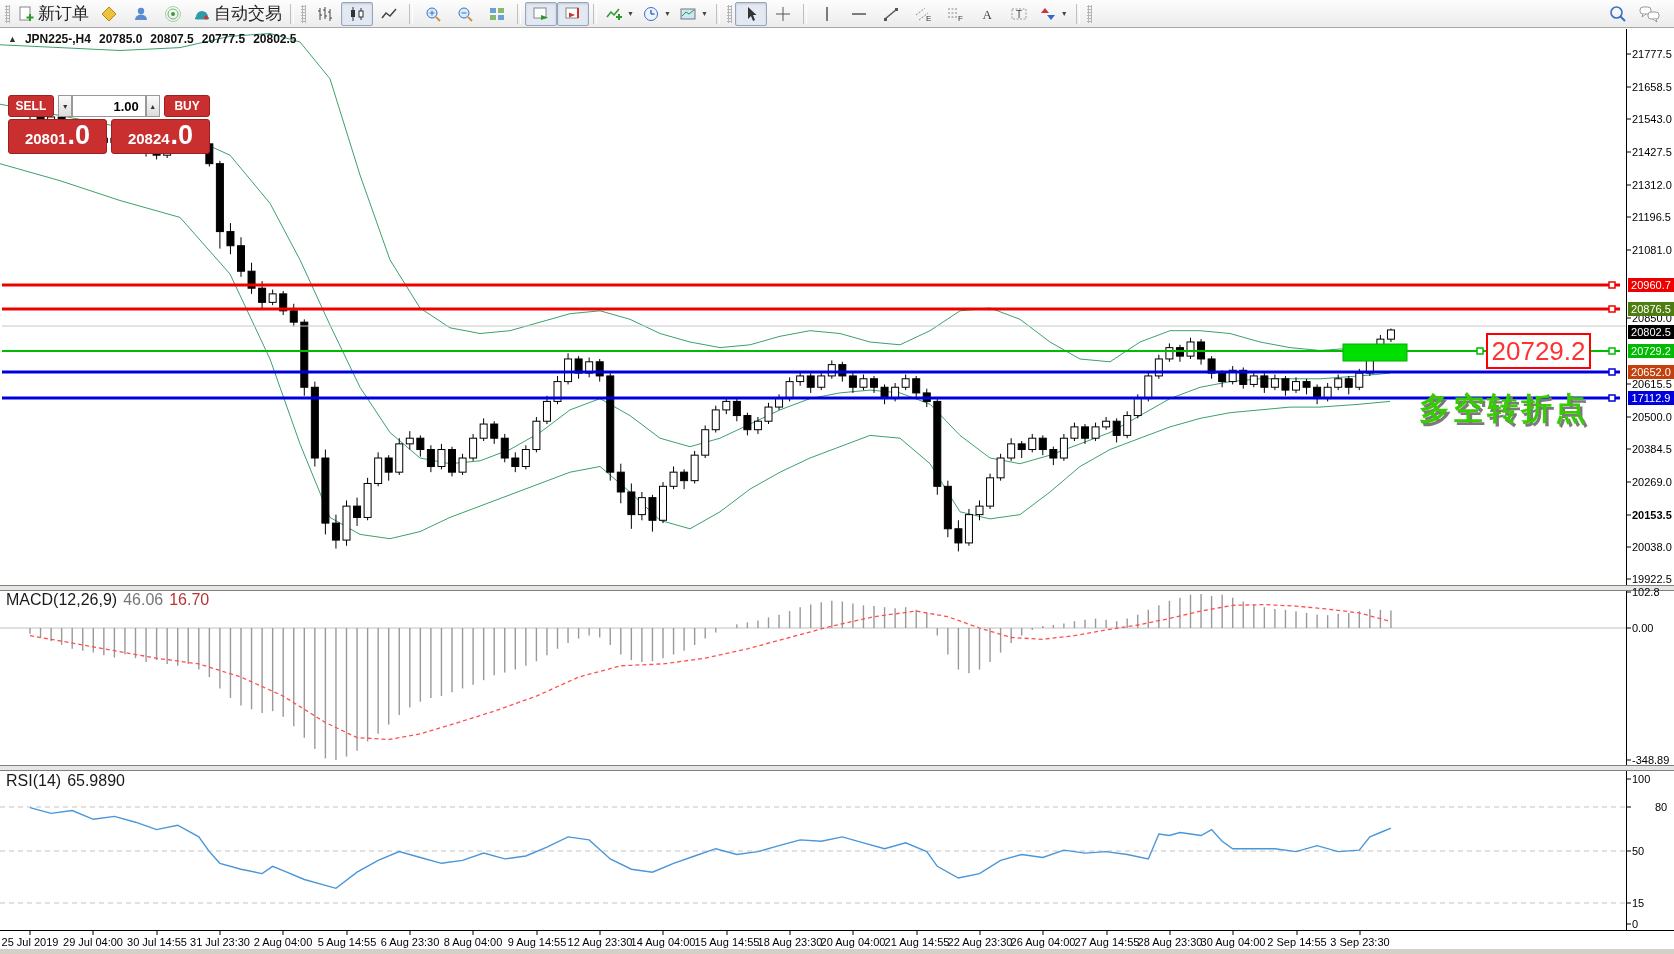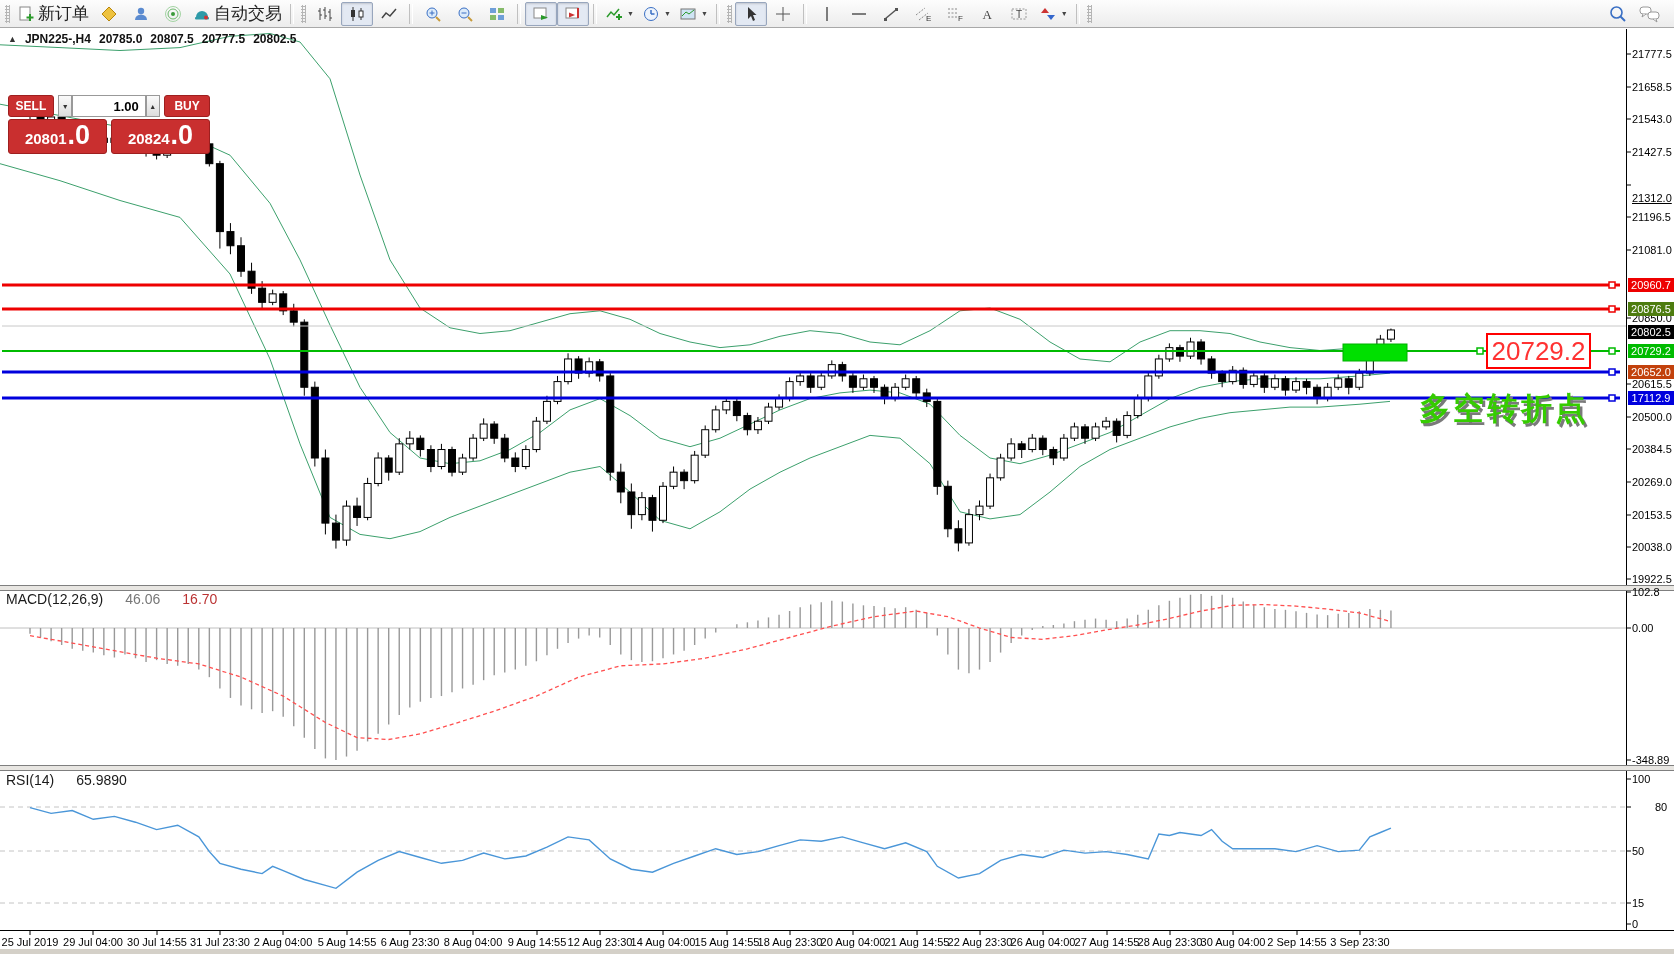--- a/index.html
+++ b/index.html
@@ -47,21 +47,21 @@
     color:#fff;display:flex;align-items:baseline;justify-content:center;}
   .tp-price .main{font-size:15px;line-height:33px;}
   .tp-price .big{font-size:27px;line-height:30px;margin-left:1px;}
   
   .ax-label{position:absolute;left:1632px;width:42px;font-size:11px;color:#000;z-index:8;
     transform:translateY(-50%);white-space:nowrap;}
   .ax-special{position:absolute;left:1628px;width:46px;height:14px;font-size:11px;color:#fff;z-index:9;
     transform:translateY(-50%);display:flex;align-items:center;justify-content:center;}
   .sub-label{position:absolute;left:1632px;font-size:11px;color:#000;z-index:8;transform:translateY(-50%);}
   
-  .ind-label{position:absolute;left:6px;font-size:14px;color:#1a1a1a;z-index:8;display:flex;gap:22px;}
+  .ind-label{position:absolute;left:6px;font-size:16px;color:#1a1a1a;z-index:8;display:flex;gap:6px;}
   .ind-label .gray{color:#777;} .ind-label .red{color:#b33;}
   
   .date-label{position:absolute;top:936px;font-size:11px;color:#000;z-index:8;transform:translateX(-50%);white-space:nowrap;}
   
   #price-callout{position:absolute;left:1486px;top:333px;width:101px;height:32px;background:#fff;
     border:2px solid #f00;color:#ff3232;font-size:26px;display:flex;align-items:center;justify-content:center;
     z-index:15;letter-spacing:0px;}
   #turning-point{position:absolute;left:1419px;top:388px;font-size:31px;font-weight:bold;color:#35cc00;
     text-shadow:2.5px 2.5px 0 #7a7a7a;z-index:15;letter-spacing:3px;white-space:nowrap;}
 </style>
@@ -1053,29 +1053,29 @@
   <div class="panel-sep" style="top:765px"></div>
   <div id="axis-vline"></div>
   <div id="bottom-border"></div>
   <div id="below-strip"></div>
 
   <div id="price-axis">
       <div class="ax-label" style="top: 54px;">21777.5</div>
       <div class="ax-label" style="top: 87px;">21658.5</div>
       <div class="ax-label" style="top: 119px;">21543.0</div>
       <div class="ax-label" style="top: 152px;">21427.5</div>
-      <div class="ax-label" style="top: 198px; text-decoration: underline;">21312.0</div>
+      <div class="ax-label" style="top: 185px;">21312.0</div>
       <div class="ax-label" style="top: 217px;">21196.5</div>
       <div class="ax-label" style="top: 250px;">21081.0</div>
       <div class="ax-label" style="top: 318px;">20850.0</div>
       <div class="ax-label" style="top: 384px;">20615.5</div>
       <div class="ax-label" style="top: 417px;">20500.0</div>
       <div class="ax-label" style="top: 449px;">20384.5</div>
       <div class="ax-label" style="top: 482px;">20269.0</div>
-      <div class="ax-label" style="top: 515px;">20153.5</div>
+      <div class="ax-label" style="top: 515px; font-weight: bold;">20153.5</div>
       <div class="ax-label" style="top: 547px;">20038.0</div>
       <div class="ax-label" style="top: 579px;">19922.5</div>
       <div class="ax-special" style="top: 285px; background: rgb(238, 0, 0);">20960.7</div>
       <div class="ax-special" style="top: 309px; background: #4d7c0f;">20876.5</div>
       <div class="ax-special" style="top: 332px; background: rgb(0, 0, 0);">20802.5</div>
       <div class="ax-special" style="top: 351px; background: rgb(0, 187, 0);">20729.2</div>
       <div class="ax-special" style="top: 372px; background: #c2410c;">20652.0</div>
       <div class="ax-special" style="top: 398px; background: rgb(0, 0, 221);">17112.9</div>
       <div class="sub-label" style="top: 592px;">102.8</div>
       <div class="sub-label" style="top: 628px;">0.00</div>

